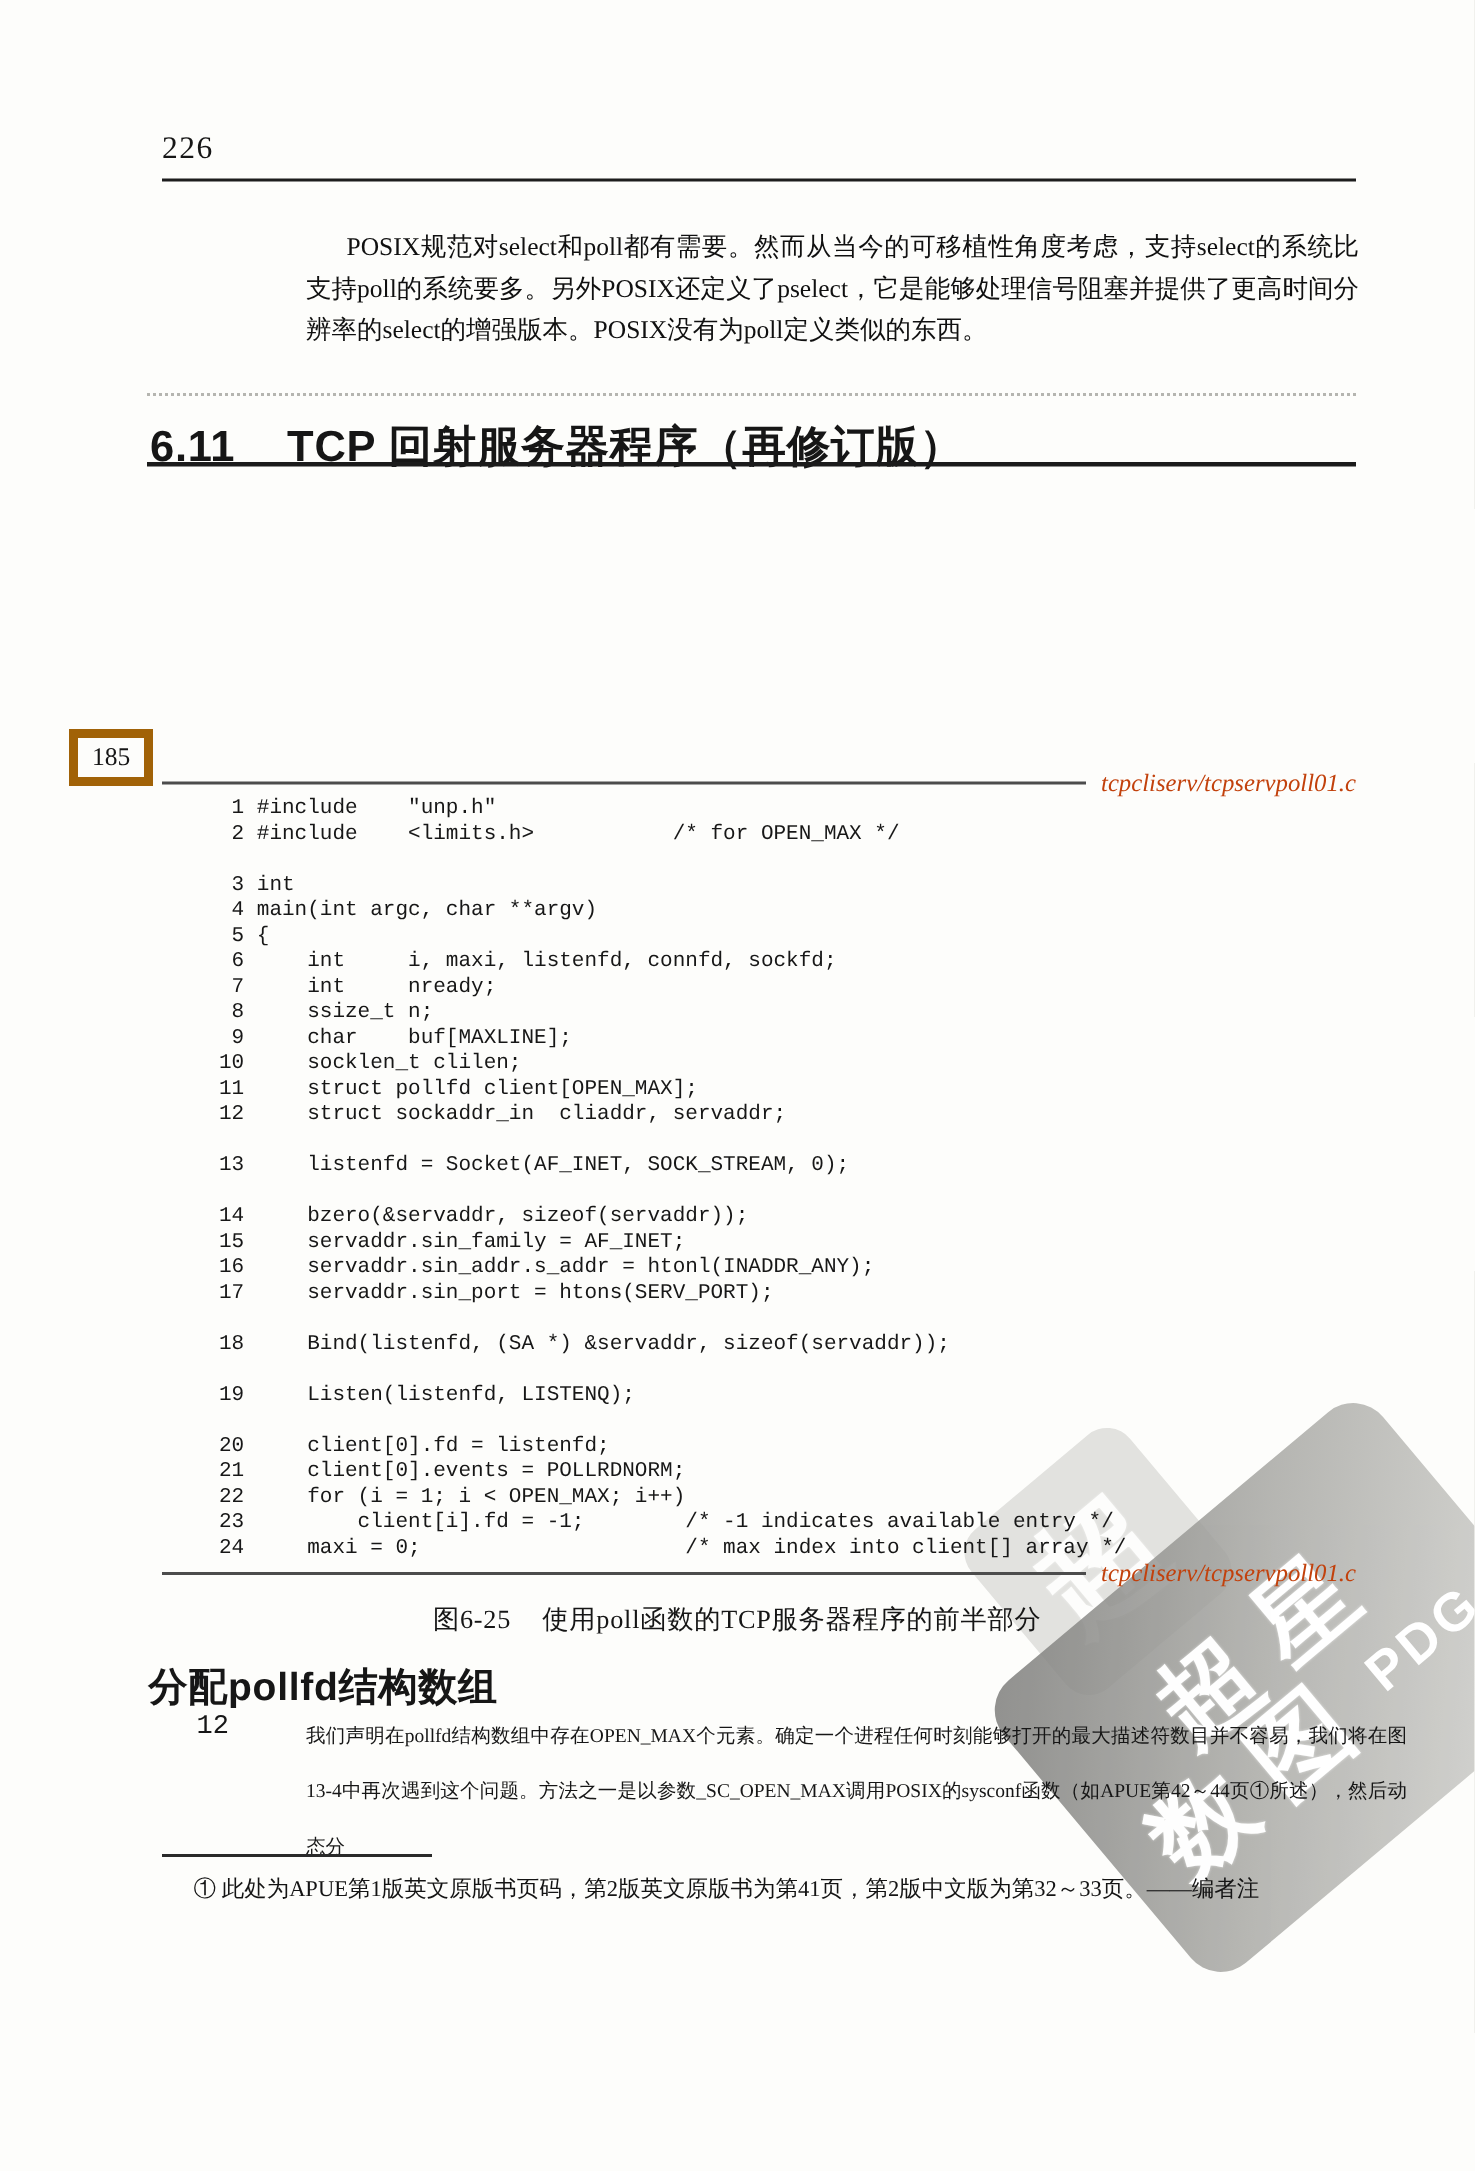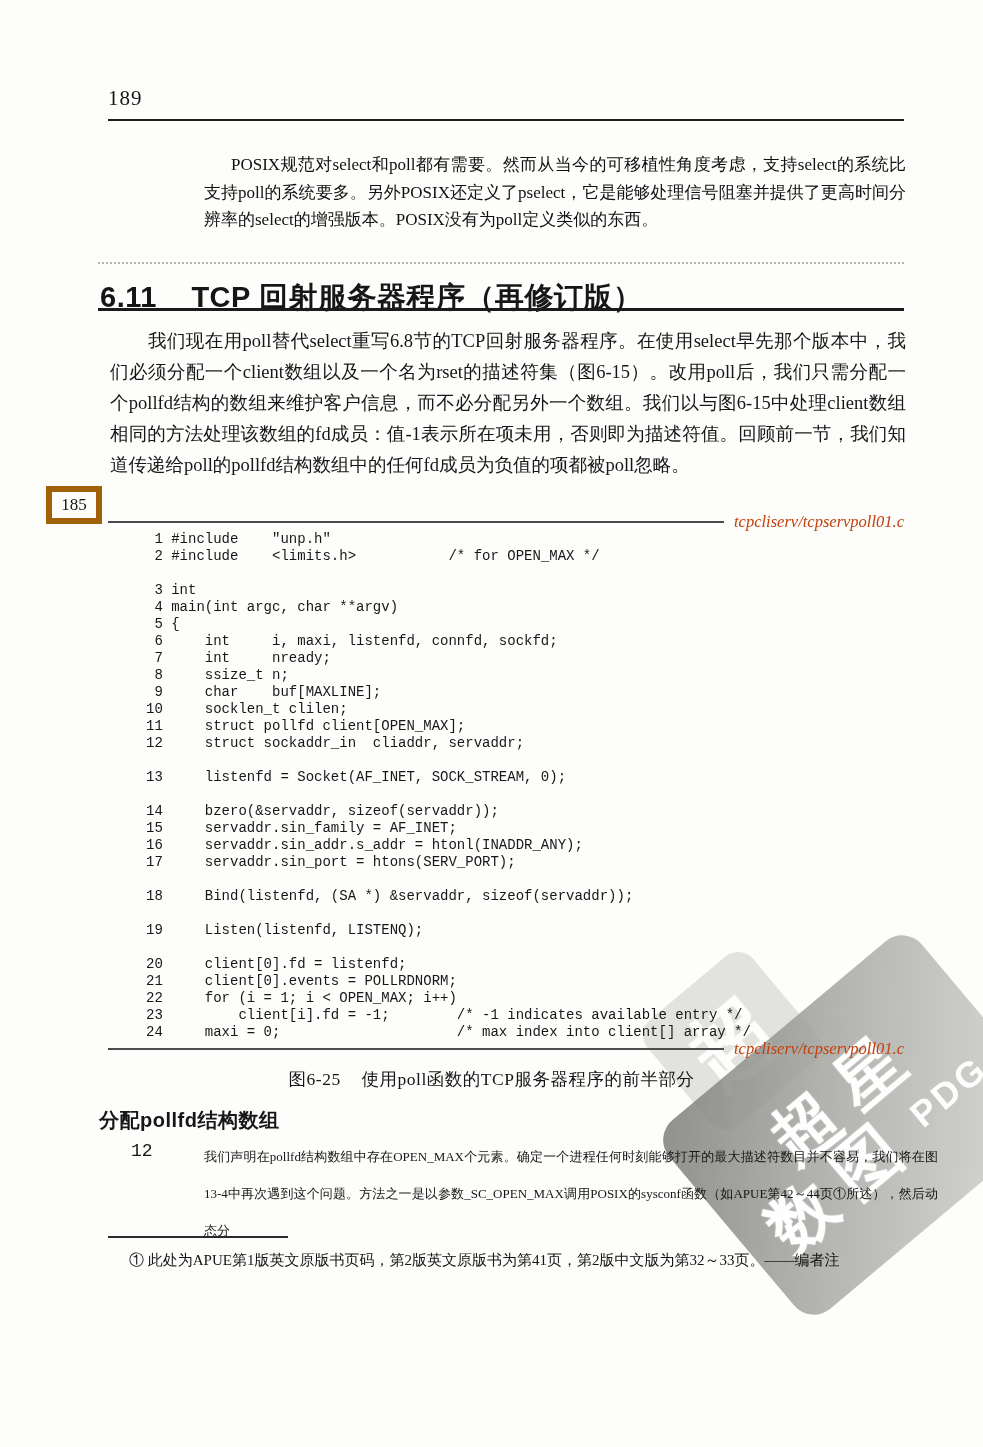--- a/index.html
+++ b/index.html
@@ -61,21 +61,21 @@
   }
   .caption{
     position:absolute;top:1067px;left:0;width:983px;text-align:center;
     font-size:17.5px;letter-spacing:.5px;
   }
   .caption .cap-text{margin-left:16px;}
   
   .subhead{
     position:absolute;top:1107px;left:99px;
     font-family:"Liberation Sans","DejaVu Sans",sans-serif;
-    font-weight:bold;font-size:20px;letter-spacing:.5px;
+    font-weight:bold;font-size:26px;letter-spacing:.5px;
   }
   .item-num{position:absolute;top:1141px;left:131px;font-size:18px;font-family:"Liberation Mono","DejaVu Sans Mono",monospace;}
   .item-text{
     position:absolute;top:1138px;left:172px;width:734px;
     font-size:13px;line-height:37px;text-align:justify;margin-left:32px;
   }
   
   .footnote-rule{position:absolute;top:1236px;left:108px;width:180px;height:2px;background:#2a2a2a;}
   .footnote{position:absolute;top:1249px;left:129px;width:778px;font-size:15px;line-height:22px;color:#141414;}
   
@@ -118,34 +118,33 @@
       <span class="wm-glyph">星</span>
     </div>
     <div class="wm-row">
       <span class="wm-glyph">数</span>
       <span class="wm-glyph">图</span>
       <span class="wm-pdg">PDG</span>
     </div>
   </div>
 
   <div class="header">
-    <span class="pagenum">189</span>
+    <span class="pagenum">226</span>
   </div>
   <div class="header-rule"></div>
 
   <div class="note">POSIX规范对select和poll都有需要。然而从当今的可移植性角度考虑，支持select的系统比支持poll的系统要多。另外POSIX还定义了pselect，它是能够处理信号阻塞并提供了更高时间分辨率的select的增强版本。POSIX没有为poll定义类似的东西。</div>
 
   <div class="sec-speckle"></div>
   <div class="sec-head">
     <span class="sec-num">6.11</span>
     <span class="sec-title">TCP 回射服务器程序（再修订版）</span>
   </div>
   <div class="sec-rule"></div>
 
-  <div class="para" id="p1">我们现在用poll替代select重写6.8节的TCP回射服务器程序。在使用select早先那个版本中，我们必须分配一个client数组以及一个名为rset的描述符集（图6-15）。改用poll后，我们只需分配一个pollfd结构的数组来维护客户信息，而不必分配另外一个数组。我们以与图6-15中处理client数组相同的方法处理该数组的fd成员：值-1表示所在项未用，否则即为描述符值。回顾前一节，我们知道传递给poll的pollfd结构数组中的任何fd成员为负值的项都被poll忽略。</div>
   <div class="marker">185</div>
 
   <div class="fig-rule-row" id="fig-top">
     <div class="fig-line"></div>
     <span class="fig-label">tcpcliserv/tcpservpoll01.c</span>
   </div>
 
   <pre class="code"> 1 #include    "unp.h"
  2 #include    &lt;limits.h&gt;           /* for OPEN_MAX */
 

